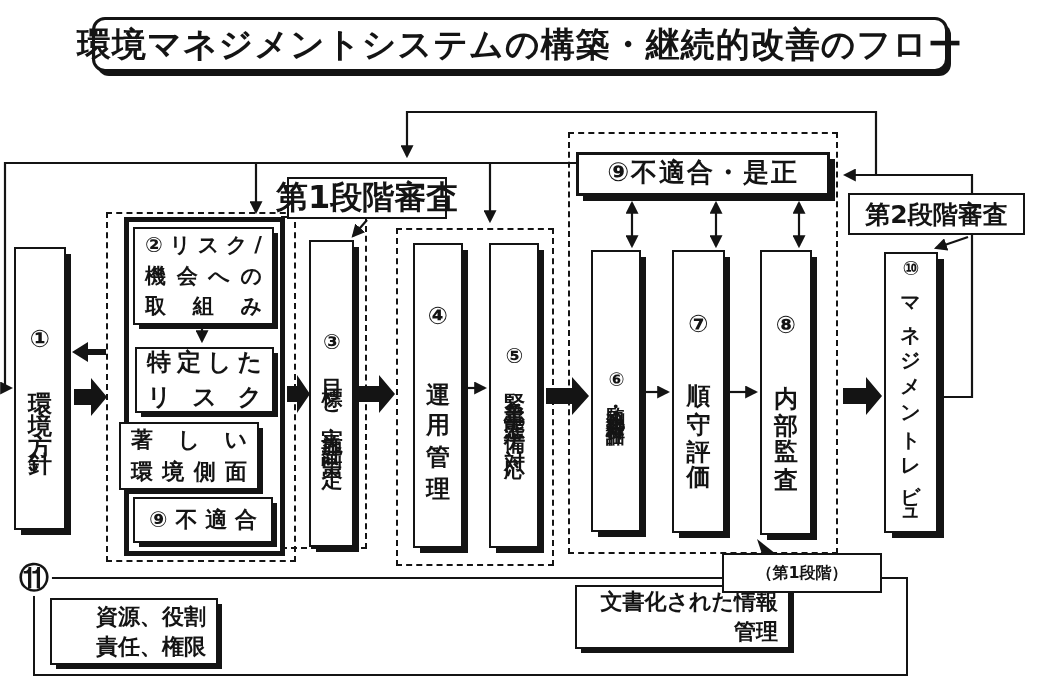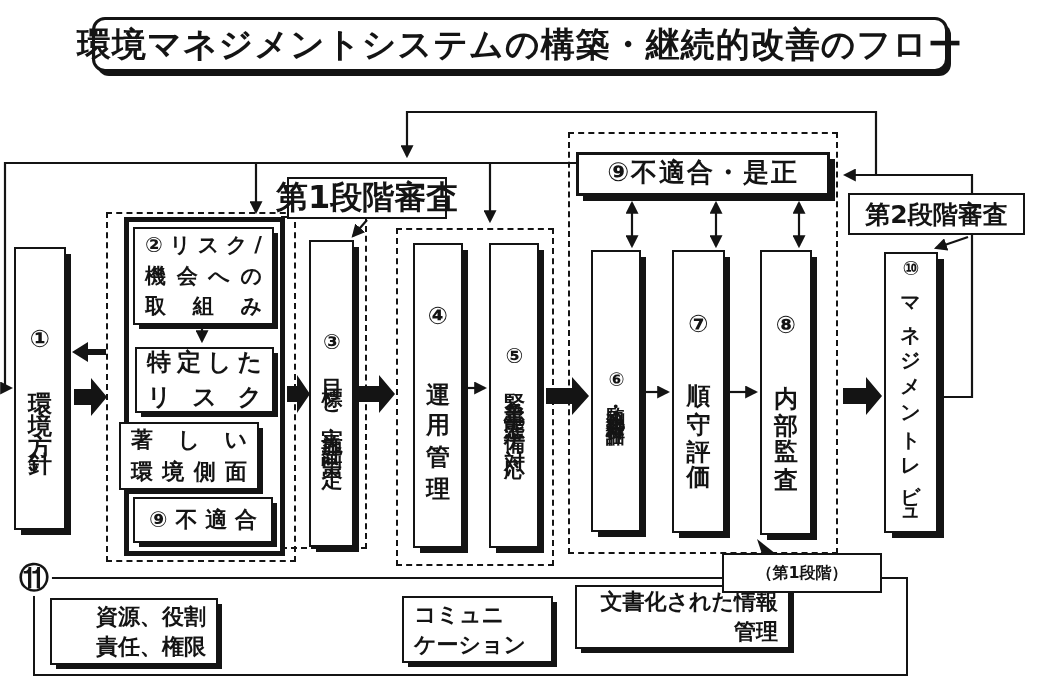--- a/index.html
+++ b/index.html
@@ -131,23 +131,20 @@
     <span>（第1段階）</span>
   </div>
 
   <div class="abs box11"></div>
   <div class="abs marker11">
     <span>⑪</span>
   </div>
   <div class="abs hbox" style="left:50px;top:598px;width:168px;height:67px;font-size:22px;">
     <div class="cl">資源、役割<br>責任、権限</div>
   </div>
-  <div class="abs hbox" style="left:402px;top:596px;width:151px;height:67px;font-size:22px;">
-    <div class="ll">コミュニ<br>ケーション</div>
-  </div>
   <div class="abs hbox" style="left:575px;top:585px;width:215px;height:64px;font-size:22px;">
     <div class="cl">文書化された情報<br>管理</div>
   </div>
 
   <svg id="arrows-svg" width="1037" height="683" viewBox="0 0 1037 683">
     <g stroke="#141414" stroke-width="2.2" fill="none">
       <path d="M632,203 L632,246" marker-start="url(#ah)" marker-end="url(#ah)"></path>
       <path d="M716,203 L716,246" marker-start="url(#ah)" marker-end="url(#ah)"></path>
       <path d="M799,203 L799,246" marker-start="url(#ah)" marker-end="url(#ah)"></path>
       <path d="M466,388 L485,388" marker-end="url(#ah)"></path>

